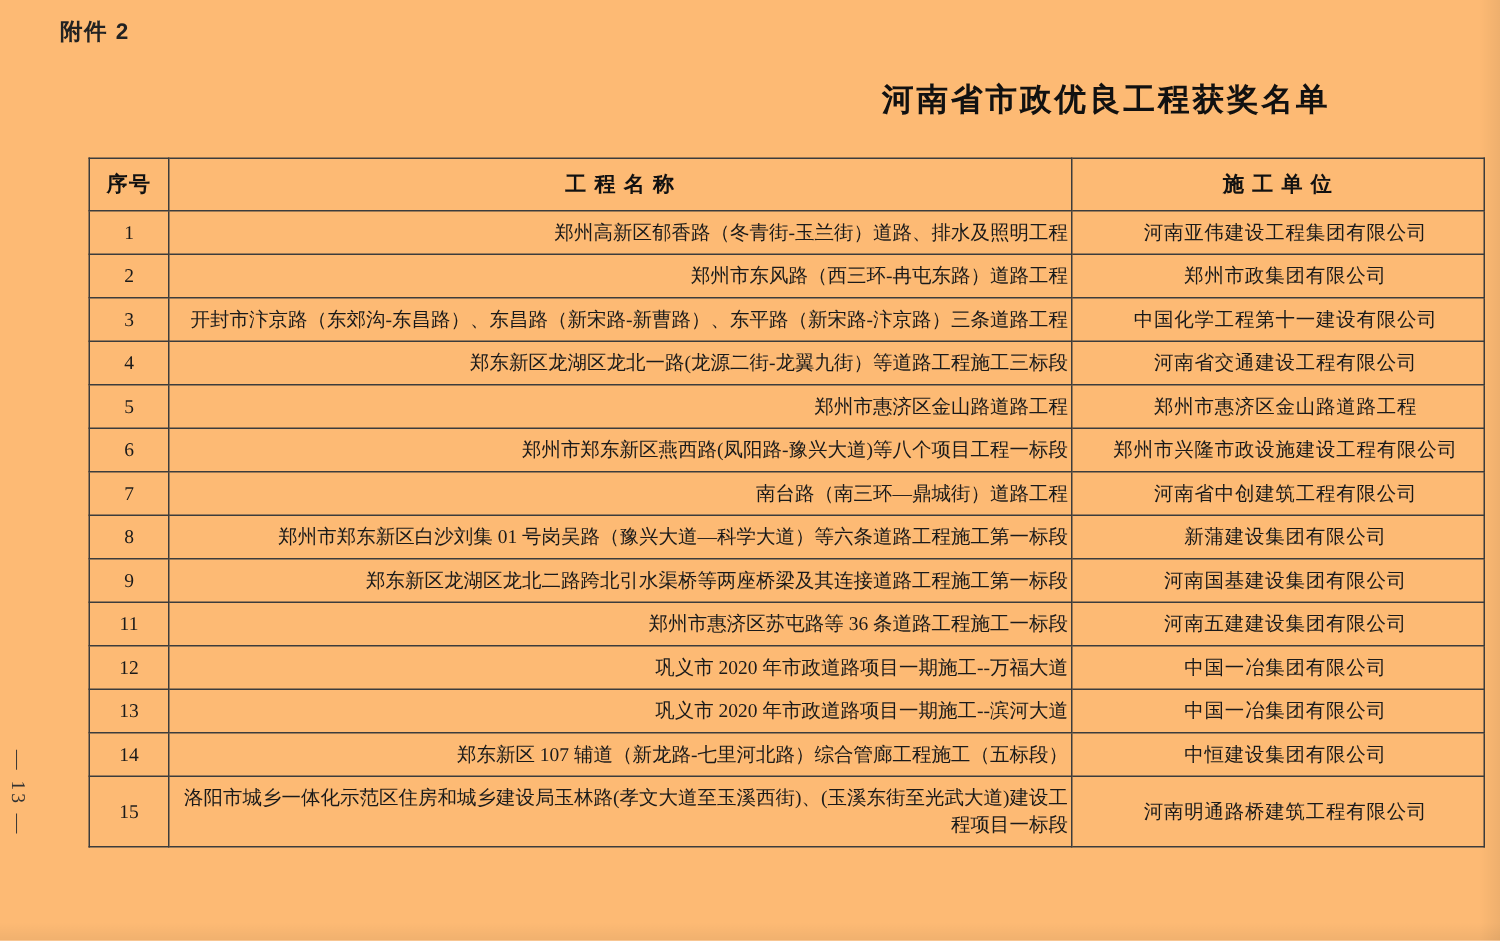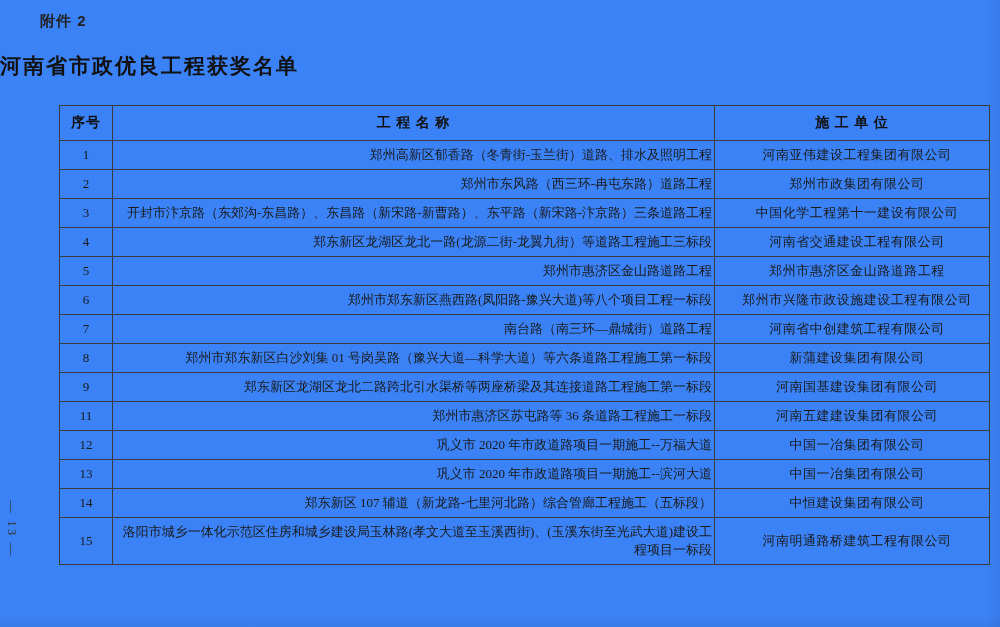--- a/index.html
+++ b/index.html
@@ -7,21 +7,21 @@
   body {
     font-family: "Liberation Serif", "DejaVu Serif", serif;
     background: #ffffff;
     color: #1c1c1c;
     position: relative;
     overflow: hidden;
   }
   .page {
     position: absolute;
     inset: 0;
-    background: #3b82f6;
+    background: #fdba74;
   }
   .page-edge-right {
     position: absolute;
     right: 0; top: 0; bottom: 0;
     width: 14px;
     background: linear-gradient(to right, rgba(0,0,0,0), rgba(0,0,0,0.06));
   }
   .page-edge-bottom {
     position: absolute;
     left: 0; right: 0; bottom: 0;
@@ -36,21 +36,21 @@
     font-weight: bold;
     font-size: 15px;
     letter-spacing: 1px;
     color: #222;
   }
   .doc-title {
     position: absolute;
     left: 0;
     top: 52px;
     width: 887px;
-    text-align: left;
+    text-align: right;
     font-family: "Liberation Sans", "DejaVu Sans", sans-serif;
     font-weight: bold;
     font-size: 21px;
     letter-spacing: 2px;
     color: #111;
   }
   .page-number {
     position: absolute;
     left: 4px;
     top: 500px;

